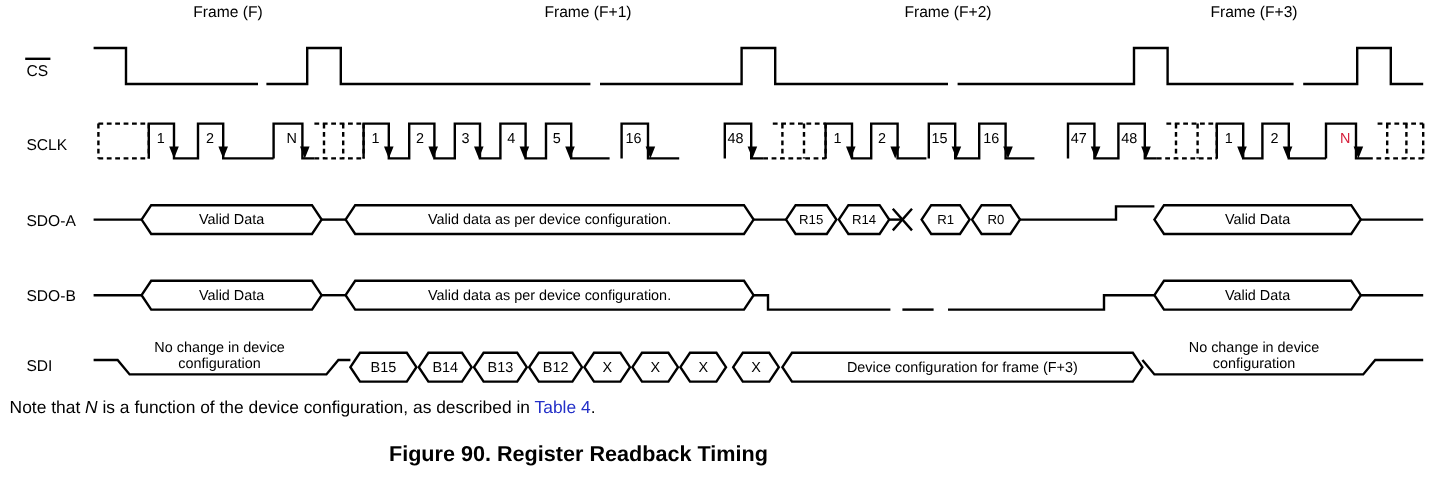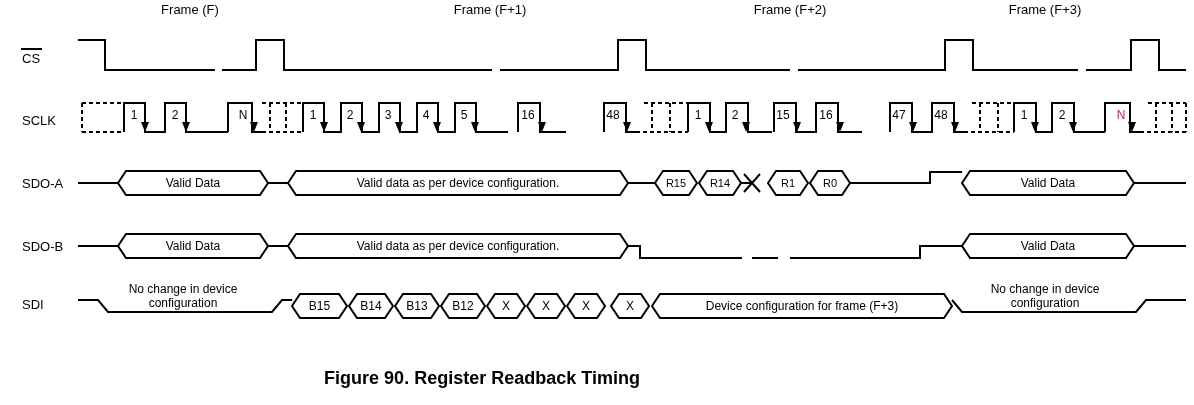--- a/index.html
+++ b/index.html
@@ -228,16 +228,19 @@
       <g id="sdi-texts">
           <text x="183" y="293" text-anchor="middle" class="bustext">No change in device</text>
           <text x="183" y="307" text-anchor="middle" class="bustext">configuration</text>
           <text x="1045" y="293" text-anchor="middle" class="bustext">No change in device</text>
           <text x="1045" y="307" text-anchor="middle" class="bustext">configuration</text>
         </g>
     </g>
 
   </svg>
 
+  <div class="note">
+    <span>Note that </span><i>N</i><span> is a function of the device configuration, as described in </span><span class="link">Table 4</span><span>.</span>
+  </div>
 
   <div class="caption">Figure 90.  Register Readback Timing</div>
 
 </div>
 
 </body></html>

